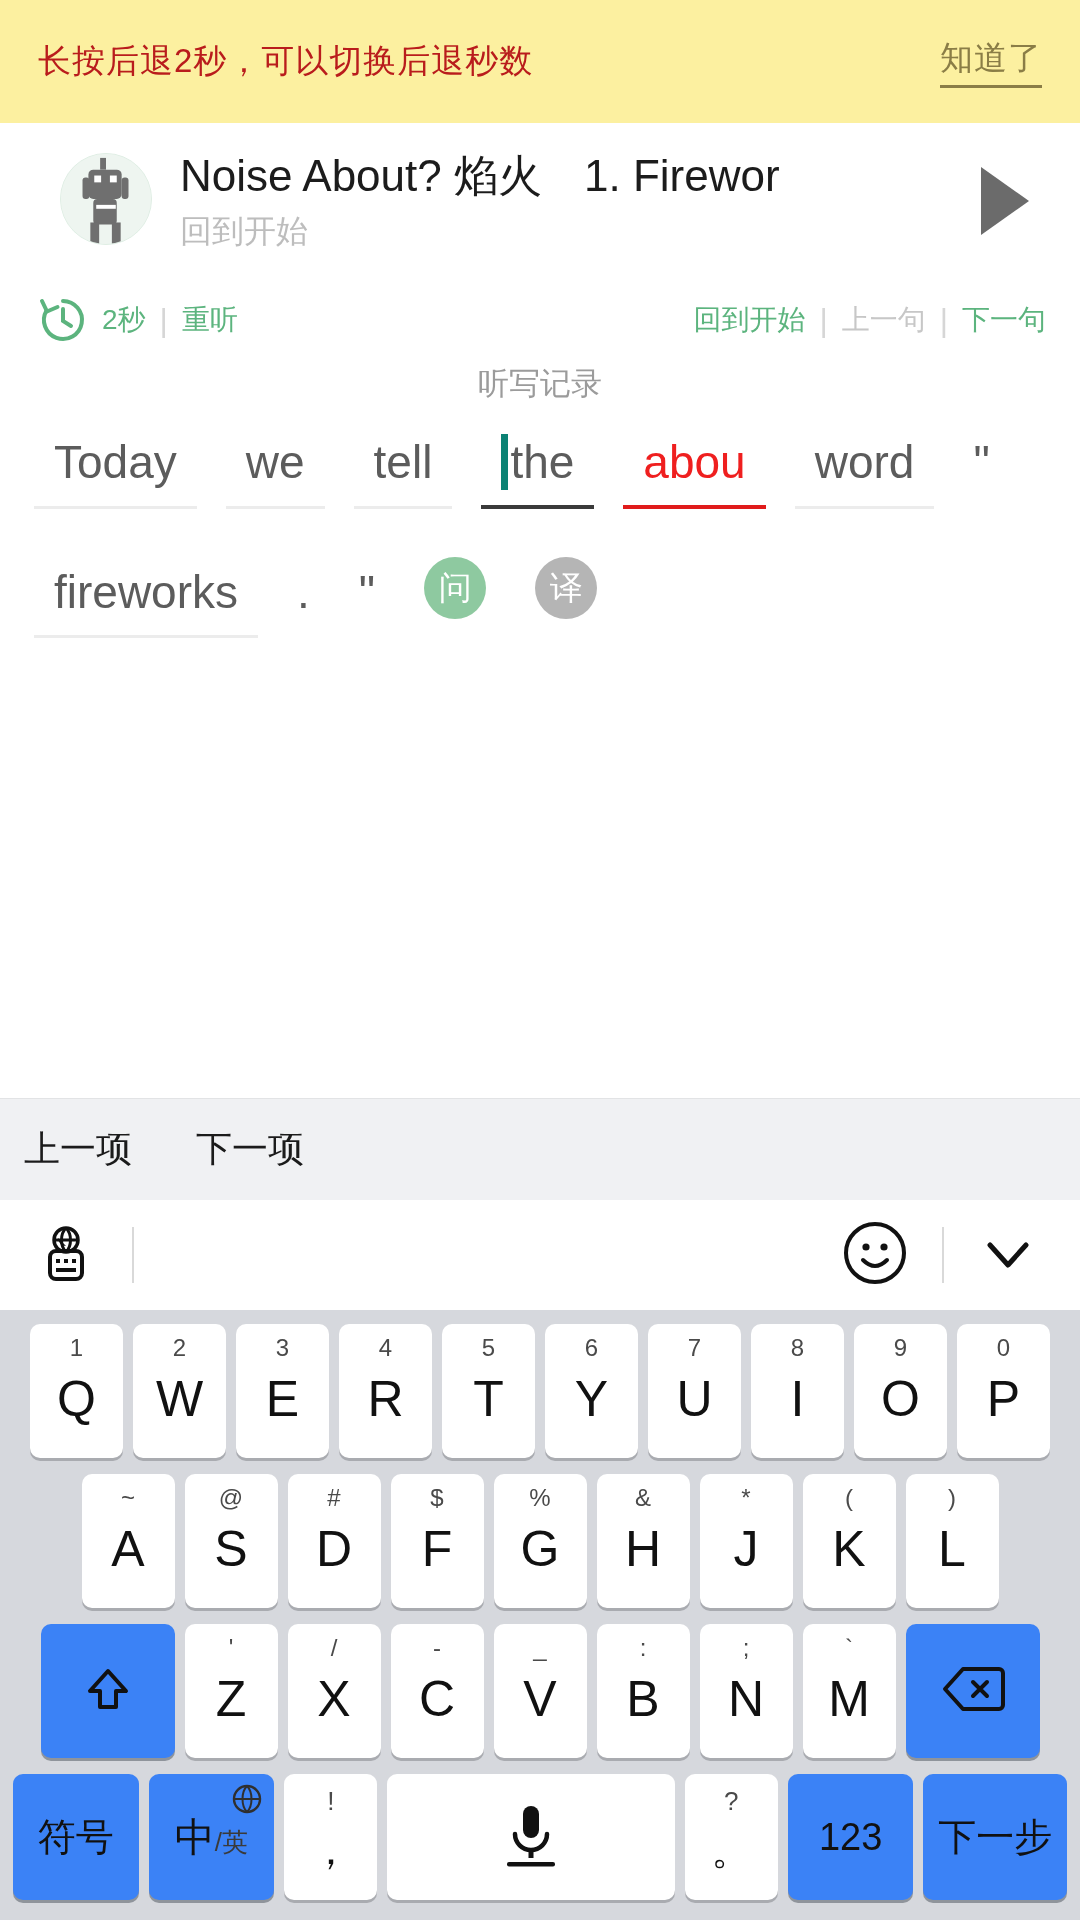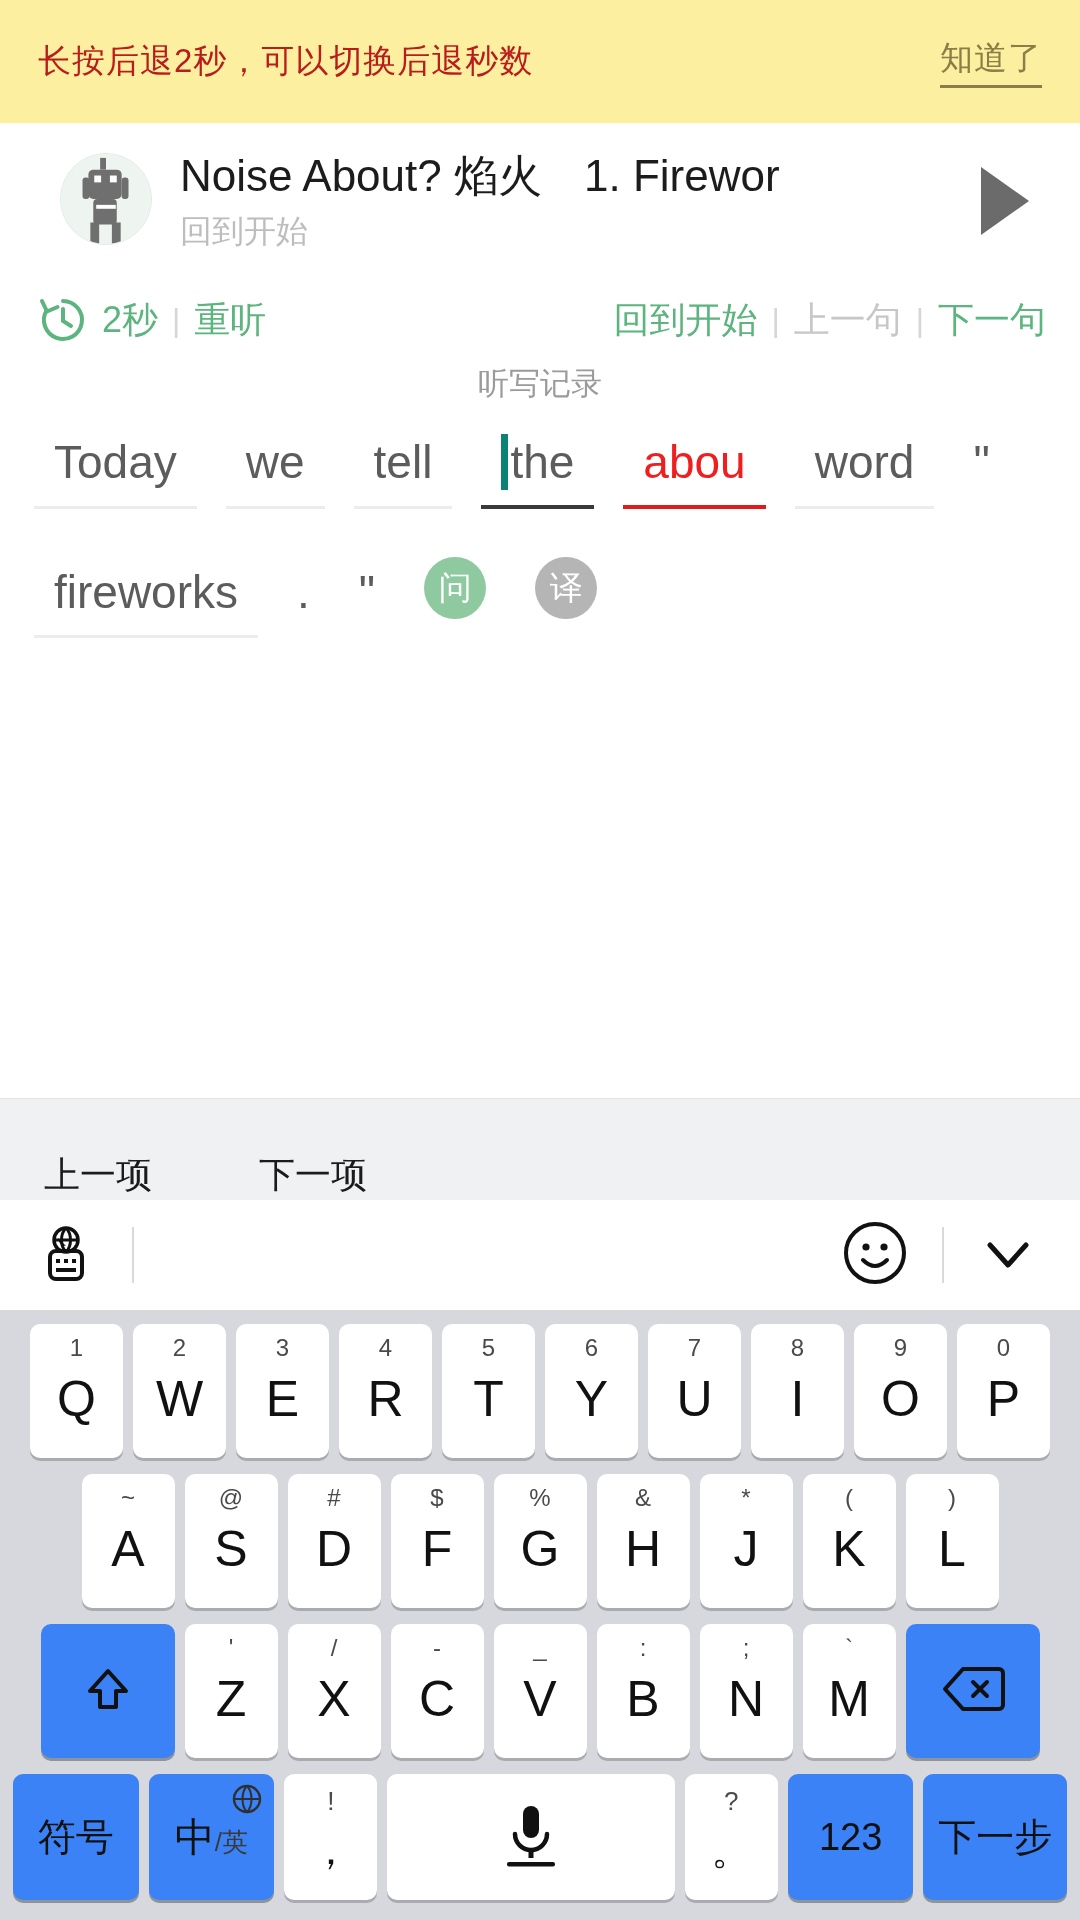--- a/index.html
+++ b/index.html
@@ -52,21 +52,21 @@
     border-top: 34px solid transparent;
     border-bottom: 34px solid transparent;
   }
 
   
   .controls {
     display: flex; align-items: center; justify-content: space-between;
     padding: 16px 34px 0 36px; height: 78px; flex: 0 0 auto;
   }
   .ctrl-left, .ctrl-right { display: flex; align-items: center; }
-  .ctrl { font-size: 36px; color: #5cb47e; white-space: nowrap; }
+  .ctrl { font-size: 28px; color: #5cb47e; white-space: nowrap; }
   .ctrl.disabled { color: #c7c7c7; }
   .sep { color: #d6d6d6; font-size: 32px; margin: 0 14px; }
   .rewind-icon { width: 54px; height: 54px; margin-right: 12px; flex: 0 0 auto; }
 
   
   .dictation-label {
     text-align: center; font-size: 31px; color: #9b9b9b;
     margin-top: 12px; flex: 0 0 auto;
   }
   .dictation-area {
@@ -90,22 +90,22 @@
     display: inline-flex; align-items: center; justify-content: center;
     color: #ffffff; font-size: 33px; margin: 0 10px 6px 10px;
   }
   .badge.ask { background: #8ec9a0; }
   .badge.translate { background: #b5b5b5; }
   .line2 { margin-top: 48px; }
 
   
   .nav-toolbar {
     background: #f0f1f3; border-top: 1px solid #e2e3e5;
-    height: 102px; display: flex; align-items: flex-end;
-    padding-left: 44px; flex: 0 0 auto; gap: 43px;
+    height: 102px; display: flex; align-items: center;
+    padding-left: 24px; flex: 0 0 auto;
   }
   .nav-item { font-size: 36px; color: #1b1b1b; margin-right: 64px; }
 
   
   .ime-bar {
     background: #ffffff; height: 110px; display: flex;
     align-items: center; padding: 0 42px 0 34px; flex: 0 0 auto;
   }
   .ime-left { display: flex; align-items: center; }
   .ime-right { margin-left: auto; display: flex; align-items: center; }

